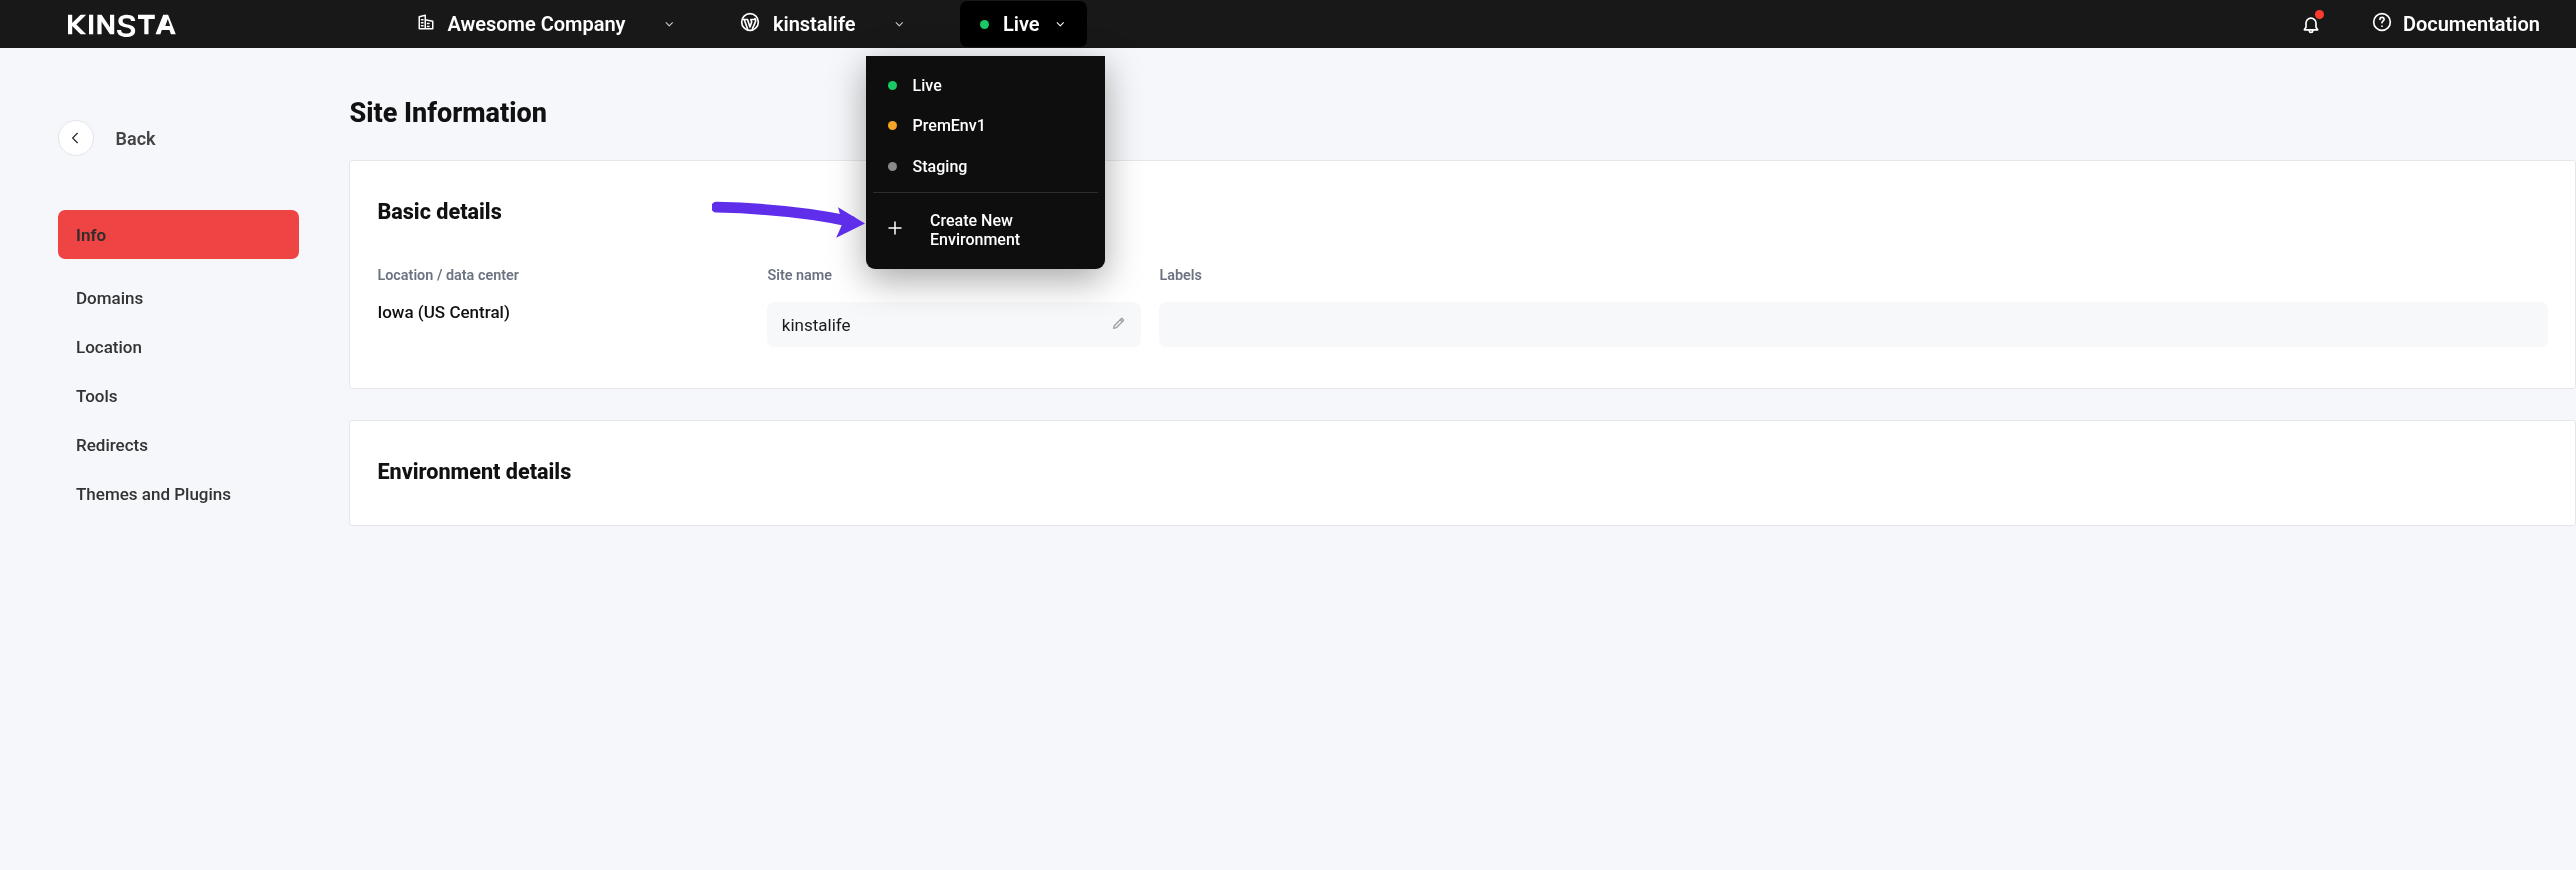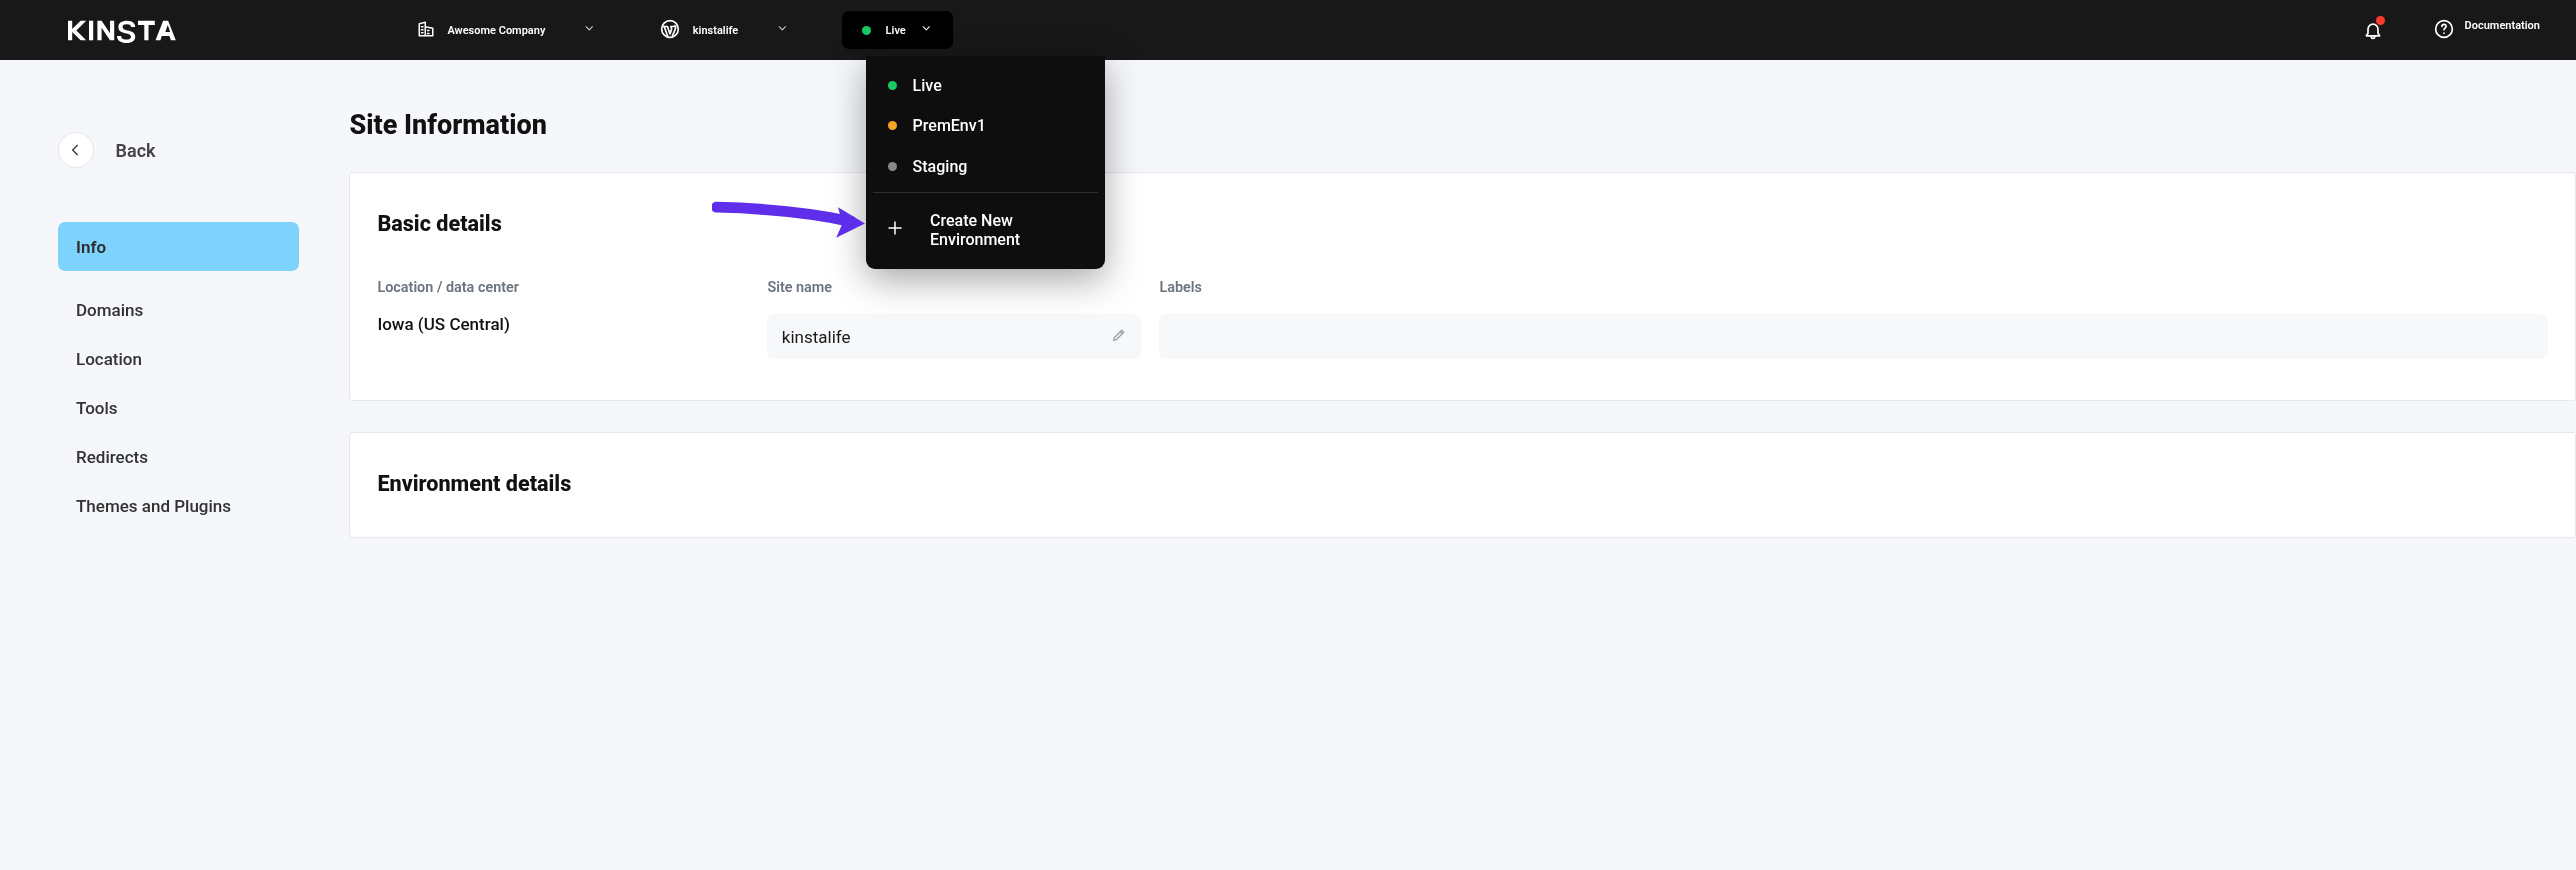--- a/index.html
+++ b/index.html
@@ -1,19 +1,19 @@
 <!DOCTYPE html>
 <html style="font-size:14.4px"><head>
   <meta charset="utf-8">
   <style>
     * { box-sizing: border-box; margin: 0; padding: 0; }
     html, body { width: 2576px; min-height: 871px; font-family: -apple-system, BlinkMacSystemFont, "Segoe UI", Roboto, Helvetica, Arial, sans-serif; background: #f5f7fa; color: #1a1a1a; }
     
     
-    .topbar { height: 60px; background: #181818; display: flex; align-items: center; padding: 0 36px 0 68px; column-gap: 43px; color: #fff; font-weight: 600; font-size: 11px; }
+    .topbar { height: 48px; background: #181818; display: flex; align-items: center; padding: 0 36px 0 68px; column-gap: 43px; color: #fff; font-weight: 600; font-size: 20px; }
     .topbar-spacer { flex: 1 1 auto; }
     
     .logo { display: flex; align-items: center; font-size: 29px; font-weight: 800; letter-spacing: 0.9px; }
     .logo svg { height: 25px; }
     
     .tb-select { display: flex; align-items: center; gap: 12.6px; cursor: pointer; padding: 5.4px 10.8px; border-radius: 5.4px; }
     .tb-select .chev { margin-left: 25px; opacity: .8; }
     
     .env-btn { display: flex; align-items: center; gap: 14.4px; background: #000; padding: 10.8px 20px; border-radius: 7.2px; cursor: pointer; position: relative; }
     .dot { width: 9px; height: 9px; border-radius: 50%; display: inline-block; }
@@ -34,21 +34,21 @@
     .env-dd-create { display:flex; align-items:center; gap:26px; padding:12.6px 20px; color:#fff; font-size:16px; font-weight:500; cursor:pointer; }
     
     
     .page { display:flex; }
     .sidebar { width:326px; padding:72px 27px 0 58px; }
     .back-row { display:flex; align-items:center; gap:21.6px; margin-bottom:54px; }
     .back-circle { width:36px; height:36px; border-radius:50%; background:#fff; border:0.9px solid #e2e5ea; display:flex; align-items:center; justify-content:center; cursor:pointer; }
     .back-label { font-size:18px; font-weight:600; color:#444; }
     
     .nav-item { display:flex; align-items:center; height:49px; padding:0 18px; font-size:17px; font-weight:600; color:#2d2d2d; border-radius:7.2px; cursor:pointer; }
-    .nav-item.active { background:#7dd3fc; }
+    .nav-item.active { background:#ef4444; }
     .nav-item:not(.active) { font-weight:500; color:#333;align-items:flex-end; }
     
     .main { flex:1; padding:49px 0 0 23.4px; }
     .page-title { font-size:27px; font-weight:800; margin-bottom:31px; color:#111; }
     
     .card { background:#fff; border:0.9px solid #e5e7eb; border-radius:3px; padding:38px 27px 41px; margin-bottom:31px; width:calc(100% - 0px); }
     .card h2 { font-size:21.6px; font-weight:800; margin-bottom:43px; color:#111; }
     
     .detail-grid { display:grid; grid-template-columns: 390px 392px 1fr; column-gap:0; }
     .detail-label { font-size:14.4px; font-weight:600; color:#6b7280; margin-bottom:18px; }

